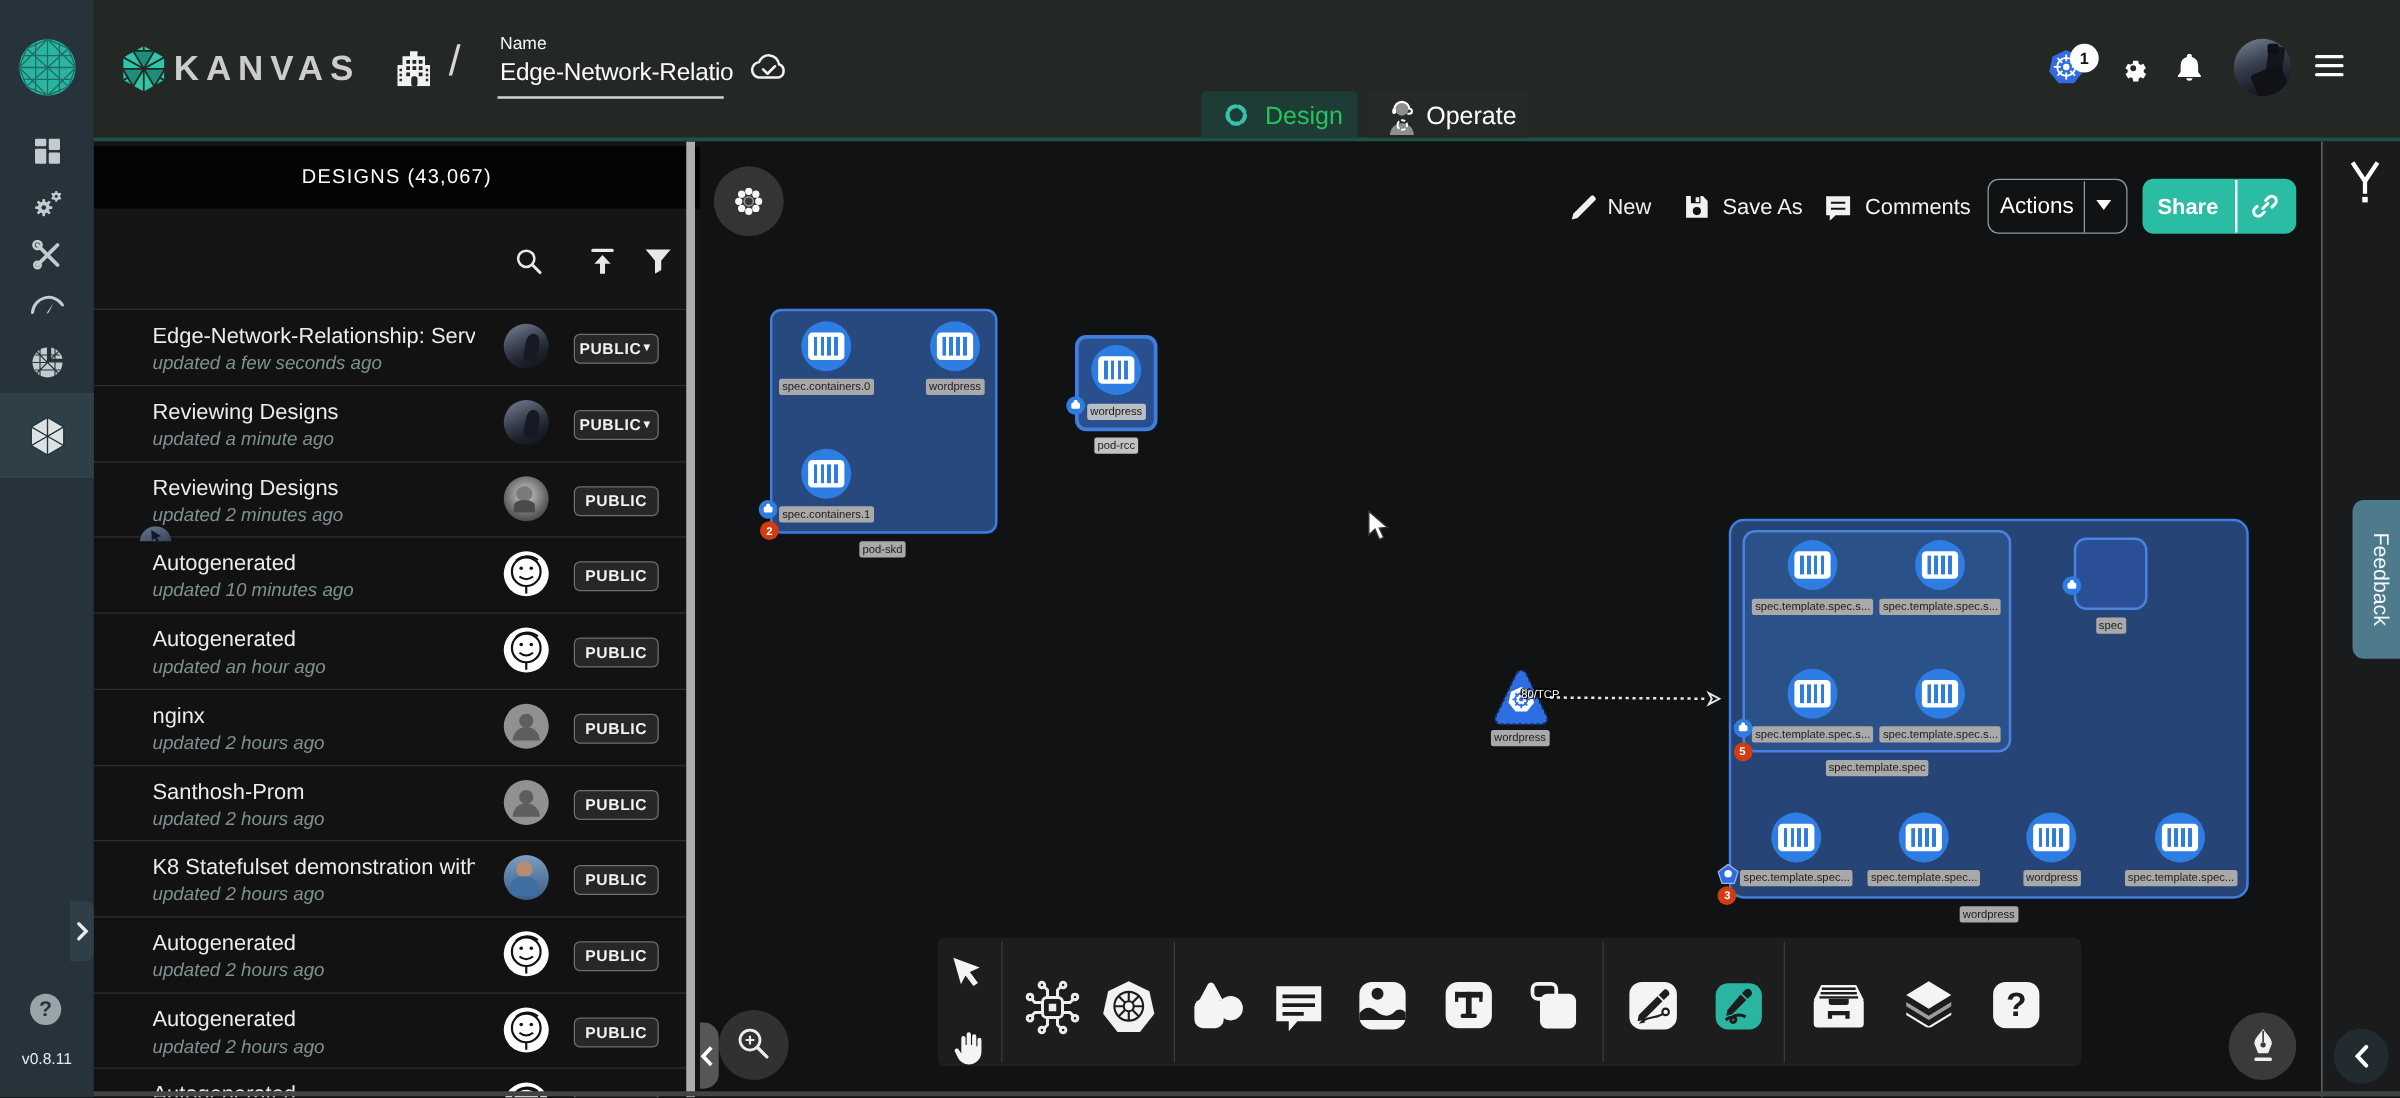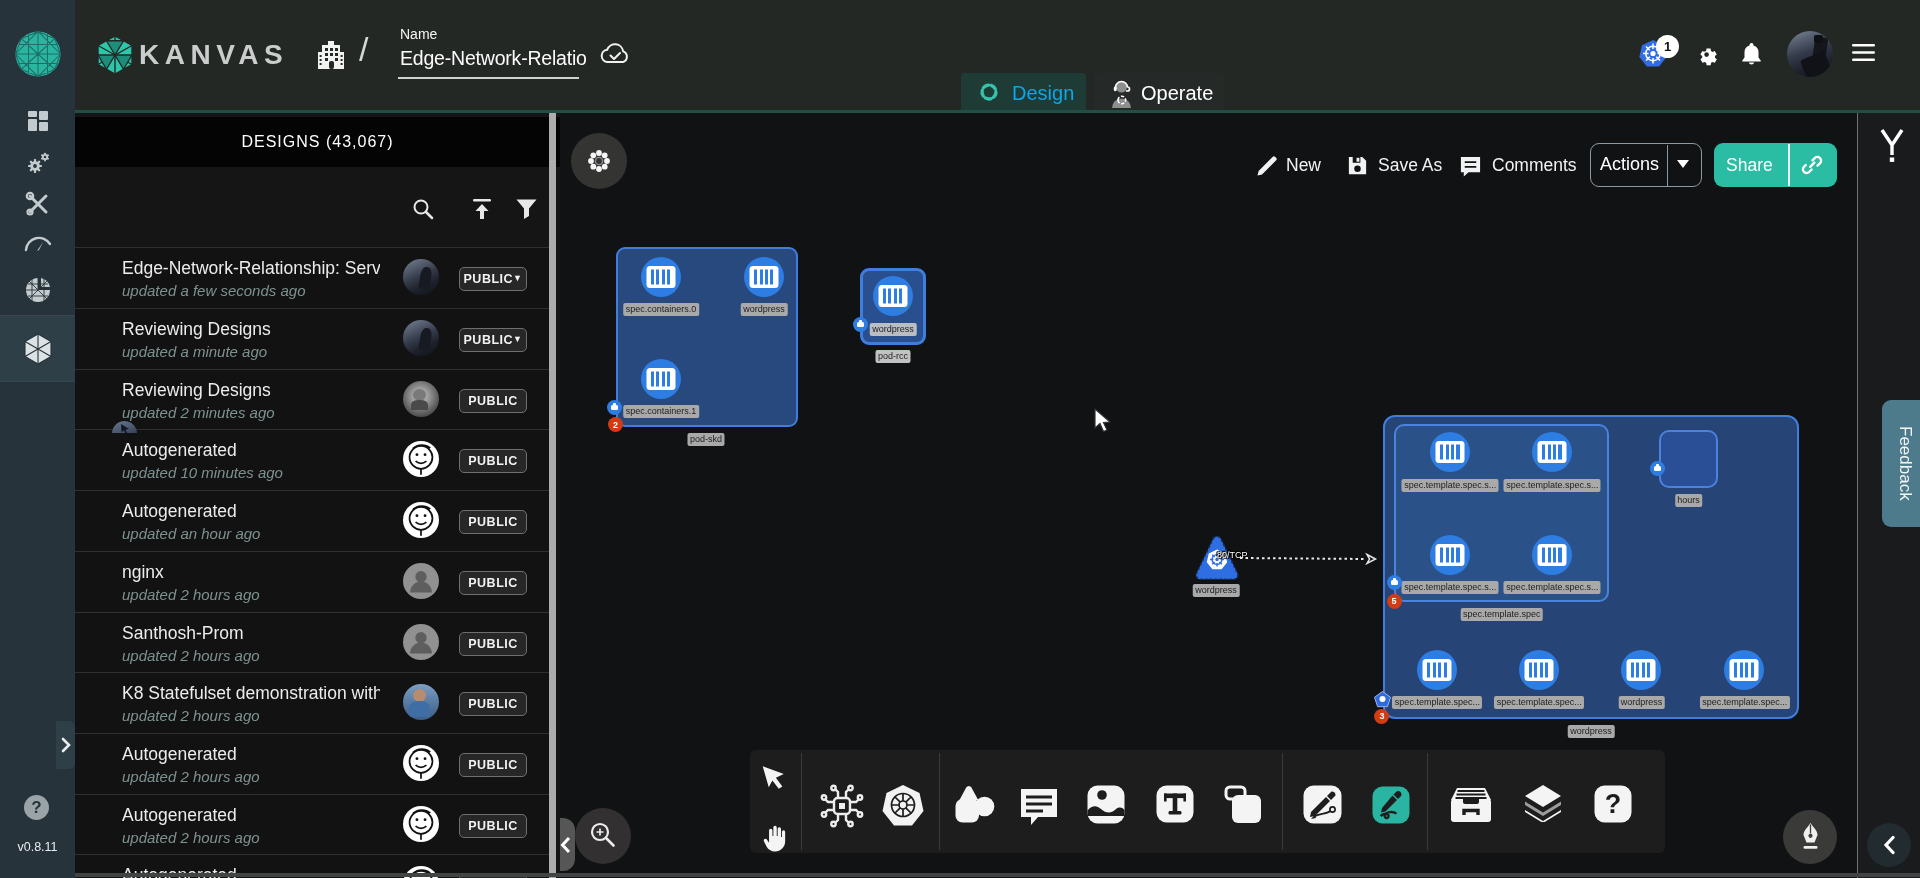--- a/index.html
+++ b/index.html
@@ -123,21 +123,21 @@
     </svg>
 
     <div class="abs" style="left:886px;top:73px;width:125px;height:37px;background:#1e3c35;border-radius:4px 4px 0 0;"></div>
     <svg class="abs" style="left:903px;top:81px" width="22" height="22" viewBox="0 0 24 24" fill="none" stroke="#35c3ab" stroke-width="3.6" stroke-linecap="round">
       <path d="M19.60 12.00 A7.6 7.6 0 0 1 16.89 17.82"></path>
         <path d="M14.35 19.23 A7.6 7.6 0 0 1 7.97 18.45"></path>
         <path d="M5.85 16.47 A7.6 7.6 0 0 1 4.63 10.16"></path>
         <path d="M5.85 7.53 A7.6 7.6 0 0 1 11.47 4.42"></path>
         <path d="M14.35 4.77 A7.6 7.6 0 0 1 19.05 9.15"></path>
     </svg>
-    <div class="abs" style="left:937px;top:82px;color:#0ea5e9;font-size:20px;">Design</div>
+    <div class="abs" style="left:937px;top:82px;color:#22c55e;font-size:20px;">Design</div>
     <div class="abs" style="left:1019px;top:73px;width:130px;height:37px;background:#252a28;border-radius:4px 4px 0 0;"></div>
     <svg class="abs" style="left:1033px;top:78px" width="27" height="30" viewBox="0 0 27 30">
       <g fill="#8e8e8e">
         <circle cx="13.5" cy="9" r="5.5"></circle>
         <path d="M4 30 a9.5 9.5 0 0 1 19 0 z"></path>
       </g>
       <g fill="none" stroke="#fff" stroke-width="1.7">
         <path d="M7.5 9.5 a6 6 0 0 1 12 0"></path>
         <path d="M19.5 9 a2 2 0 0 1 0 4 l-1.6 0"></path>
       </g>
@@ -345,21 +345,21 @@
     <div class="lbl" style="left:890.2px;top:365.5px;">spec.template.spec.s...</div>
     <div class="lbl" style="left:992.4px;top:365.5px;">spec.template.spec.s...</div>
     <div class="lbl" style="left:890.2px;top:468px;">spec.template.spec.s...</div>
     <div class="lbl" style="left:992.4px;top:468px;">spec.template.spec.s...</div>
     <div class="minik" style="left:826.5px;top:462px;"></div>
     <div class="minired" style="left:826.5px;top:480.6px;">5</div>
     <div class="lbl" style="left:941.7px;top:495.4px;">spec.template.spec</div>
 
     <div class="abs" style="left:1098.5px;top:317.2px;width:59px;height:58px;background:#2b4f97;border:2px solid #4a82e0;border-radius:10px;"></div>
     <div class="minik" style="left:1089.6px;top:347.7px;"></div>
-    <div class="lbl" style="left:1128.6px;top:381px;">hours</div>
+    <div class="lbl" style="left:1128.6px;top:381px;">spec</div>
 
     <div class="node" style="left:856.6px;top:537.3px;"></div>
     <div class="node" style="left:958.5px;top:537.3px;"></div>
     <div class="node" style="left:1061.1px;top:537.3px;"></div>
     <div class="node" style="left:1163.7px;top:537.3px;"></div>
     <div class="lbl" style="left:877.4px;top:583.4px;">spec.template.spec...</div>
     <div class="lbl" style="left:979.3px;top:583.4px;">spec.template.spec...</div>
     <div class="lbl" style="left:1081.6px;top:583.4px;">wordpress</div>
     <div class="lbl" style="left:1184.8px;top:583.4px;">spec.template.spec...</div>
     <svg class="abs" style="left:813.6px;top:577.6px" width="17" height="17" viewBox="0 0 17 17">
@@ -388,21 +388,21 @@
       <g stroke="#111213" stroke-width="1.8">
           <path d="M6 7.5 h12 M6 12.5 h12"></path>
         </g>
     </svg>
     <div class="ttxt" style="left:932px;top:42px;">Comments</div>
     <div class="abs" style="left:1030px;top:30px;width:112px;height:44px;border:1.5px solid #8a9aa5;border-radius:9px;"></div>
     <div class="abs" style="left:1040px;top:41px;color:#fff;font-size:18px;">Actions</div>
     <div class="abs" style="left:1106.5px;top:31.5px;width:1.5px;height:41px;background:#8a9aa5;"></div>
     <div class="abs" style="left:1117px;top:47px;width:0;height:0;border-left:6.5px solid transparent;border-right:6.5px solid transparent;border-top:8px solid #fff;"></div>
     <div class="abs" style="left:1154px;top:30px;width:123px;height:44px;background:#2abda3;border-radius:9px;"></div>
-    <div class="abs" style="left:1166px;top:42px;color:#fff;font-size:17.5px;font-weight:normal;">Share</div>
+    <div class="abs" style="left:1166px;top:42px;color:#fff;font-size:17.5px;font-weight:bold;">Share</div>
     <div class="abs" style="left:1228px;top:31px;width:1.5px;height:42px;background:#e8f5f2;"></div>
     <svg class="abs" style="left:1241px;top:41px" width="22" height="22" viewBox="0 0 24 24" fill="none" stroke="#fff" stroke-width="2.6" stroke-linecap="round">
       <path d="M10 14 L14.5 9.5"></path>
       <path d="M12.5 7 l2.5-2.5 a4 4 0 0 1 5.7 5.7 L18 12.7"></path>
       <path d="M11.5 17 l-2.5 2.5 a4 4 0 0 1 -5.7 -5.7 L6 11.3" stroke-dasharray="2.4 1.6"></path>
     </svg>
 
     <div class="abs" style="left:190px;top:637px;width:915px;height:103px;background:#1d1d1d;border-radius:6px;"></div>
     <div class="abs" style="left:241px;top:640px;width:1px;height:97px;background:#3a3a3a;"></div>
     <div class="abs" style="left:379px;top:640px;width:1px;height:97px;background:#3a3a3a;"></div>

